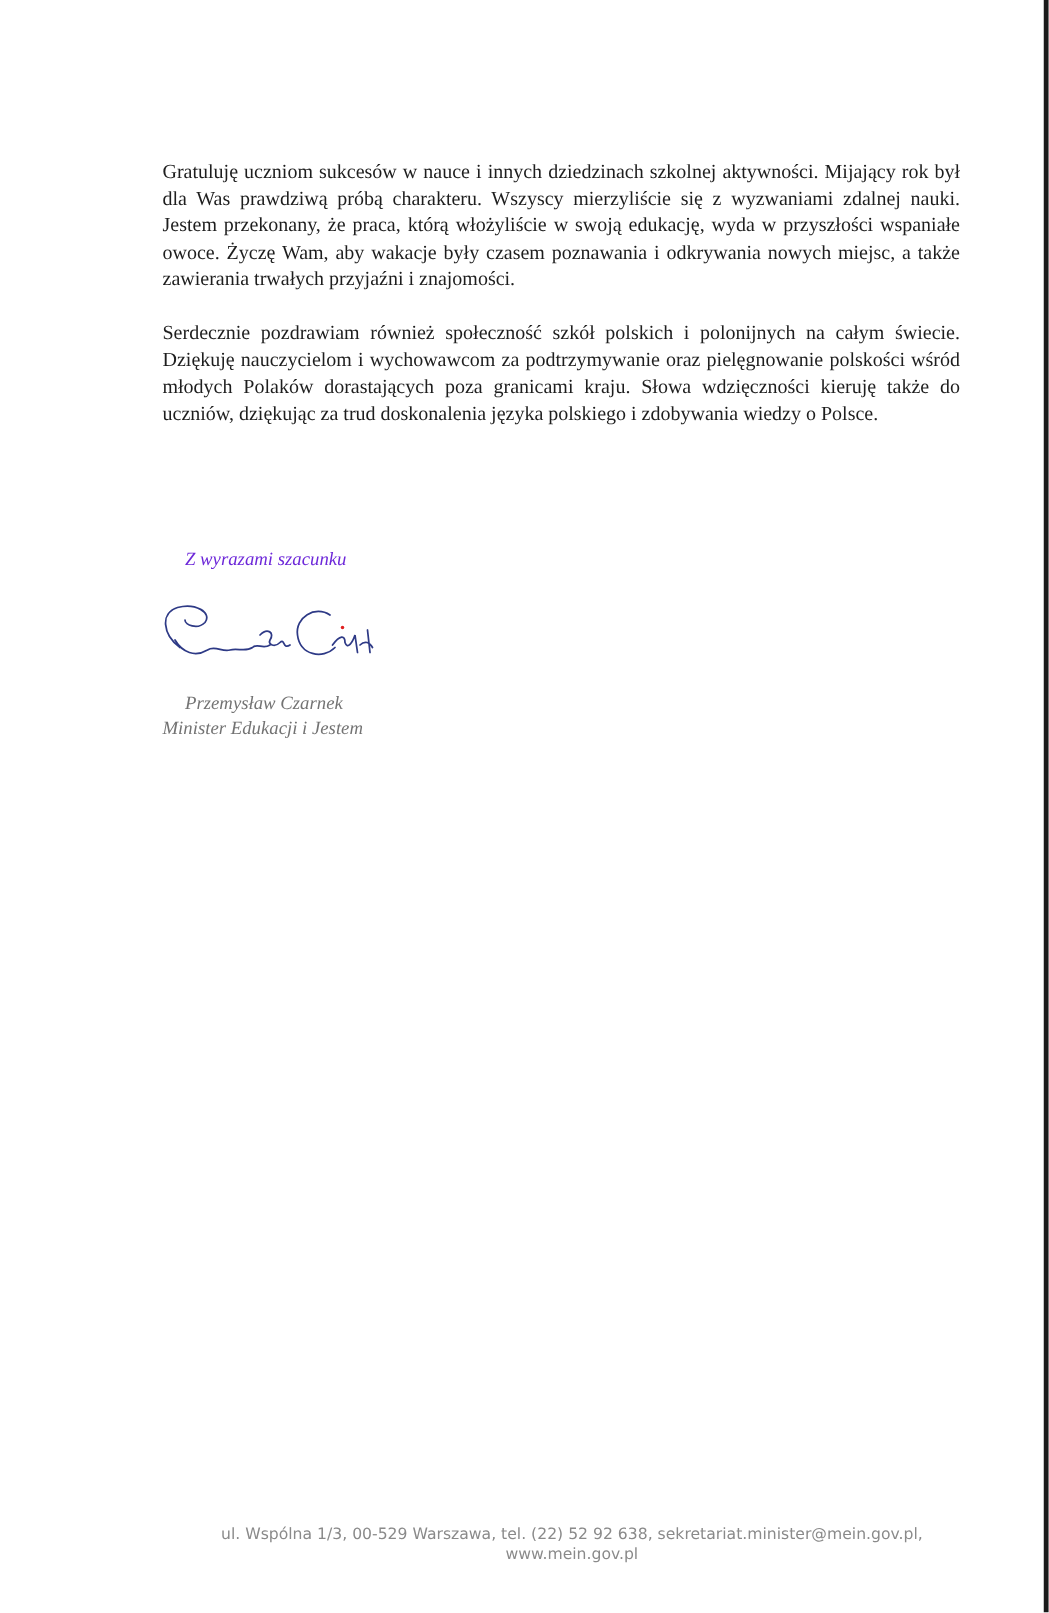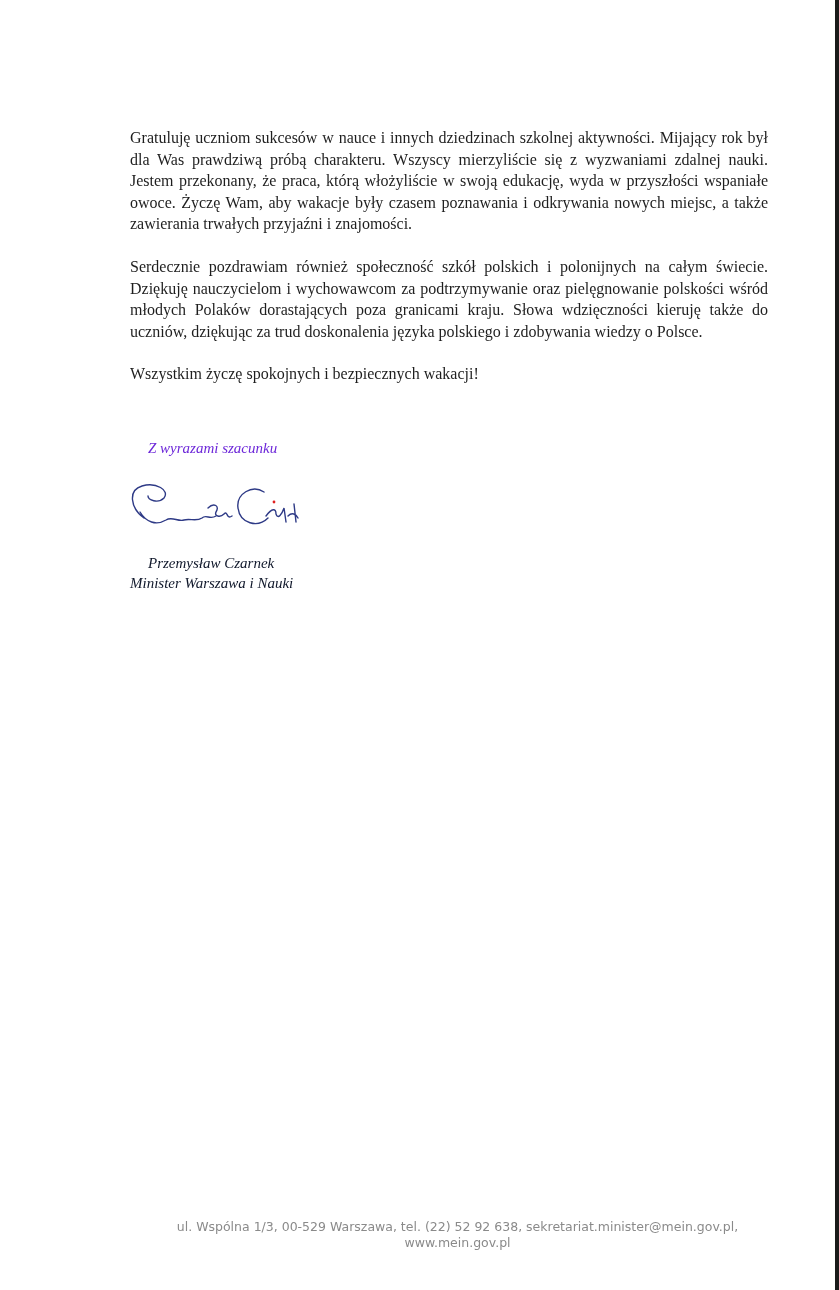--- a/index.html
+++ b/index.html
@@ -6,49 +6,48 @@
   body {
     width: 839px; height: 1290px; background: #ffffff; position: relative; overflow: hidden;
     font-family: "Liberation Serif", "DejaVu Serif", serif; color: #1e1e1e;
   }
   .right-edge { position: absolute; top: 0; right: 0; width: 4px; height: 1290px; background: #1a1a1a; }
   .body-text { position: absolute; left: 130px; width: 654px; top: 127px; font-size: 16px; line-height: 21.6px; }
   .para { margin: 0 16px 21px 0; text-align: justify; }
   .para.last { text-align: left; }
   .closing { position: absolute; left: 148px; top: 440px; font-style: italic; font-size: 15px; color: #6d28d9; }
   .signature { position: absolute; left: 126px; top: 478px; width: 185px; height: 60px; }
-  .signer { position: absolute; left: 130px; top: 553px; font-style: italic; font-size: 15px; line-height: 20px; color: #0f172a; }
+  .signer { position: absolute; left: 130px; top: 553px; font-style: italic; font-size: 15px; line-height: 20px; color: #737373; }
   .signer .name { padding-left: 18px; }
   .footer { position: absolute; left: 0; width: 915px; top: 1219px; text-align: center;
     font-family: "DejaVu Sans", "Liberation Sans", sans-serif; font-size: 12.5px; line-height: 16px; color: #8a8a8a; }
 </style>
 </head>
 <body>
 
 <div class="right-edge"></div>
 
 <div class="body-text">
   <p class="para">Gratuluję uczniom sukcesów w nauce i innych dziedzinach szkolnej aktywności. Mijający rok był dla Was prawdziwą próbą charakteru. Wszyscy mierzyliście się z wyzwaniami zdalnej nauki. Jestem przekonany, że praca, którą włożyliście w swoją edukację, wyda w przyszłości wspaniałe owoce. Życzę Wam, aby wakacje były czasem poznawania i odkrywania nowych miejsc, a także zawierania trwałych przyjaźni i znajomości.</p>
   <p class="para">Serdecznie pozdrawiam również społeczność szkół polskich i polonijnych na całym świecie. Dziękuję nauczycielom i wychowawcom za podtrzymywanie oraz pielęgnowanie polskości wśród młodych Polaków dorastających poza granicami kraju. Słowa wdzięczności kieruję także do uczniów, dziękując za trud doskonalenia języka polskiego i zdobywania wiedzy o Polsce.</p>
-  <p class="para last">Wszystkim życzę spokojnych i bezpiecznych wakacji!</p>
 </div>
 
 <div class="closing">Z wyrazami szacunku</div>
 
 <svg class="signature" viewBox="0 0 185 60">
   <g fill="none" stroke="#2e3a86" stroke-width="1.4" stroke-linecap="round">
     <path d="M18,40 C4,30 2,12 16,8 C30,4 44,12 38,20 C32,26 22,22 22,18 M14,34 C20,44 30,48 40,42 C46,38 52,44 58,42 C64,40 70,44 76,40 C80,36 84,42 90,38"></path>
     <path d="M82,30 C88,24 94,28 90,34 C88,38 94,40 98,36 C102,32 100,42 106,38"></path>
     <path d="M138,14 C126,6 110,16 112,30 C114,46 132,50 142,40"></path>
     <path d="M140,38 C146,30 150,30 150,36 C152,42 156,36 158,30 L160,44 M162,38 C166,34 170,36 172,40 M168,26 L170,44"></path>
   </g>
   <circle cx="148" cy="24" r="1.4" fill="#e02020"></circle>
 </svg>
 
 <div class="signer">
   <div class="name">Przemysław Czarnek</div>
-  <div>Minister Warszawa i Nauki</div>
+  <div>Minister Edukacji i Jestem</div>
 </div>
 
 <div class="footer">
   <div>ul. Wspólna 1/3, 00-529 Warszawa, tel. (22) 52 92 638, sekretariat.minister@mein.gov.pl,</div>
   <div>www.mein.gov.pl</div>
 </div>
 
 </body></html>

